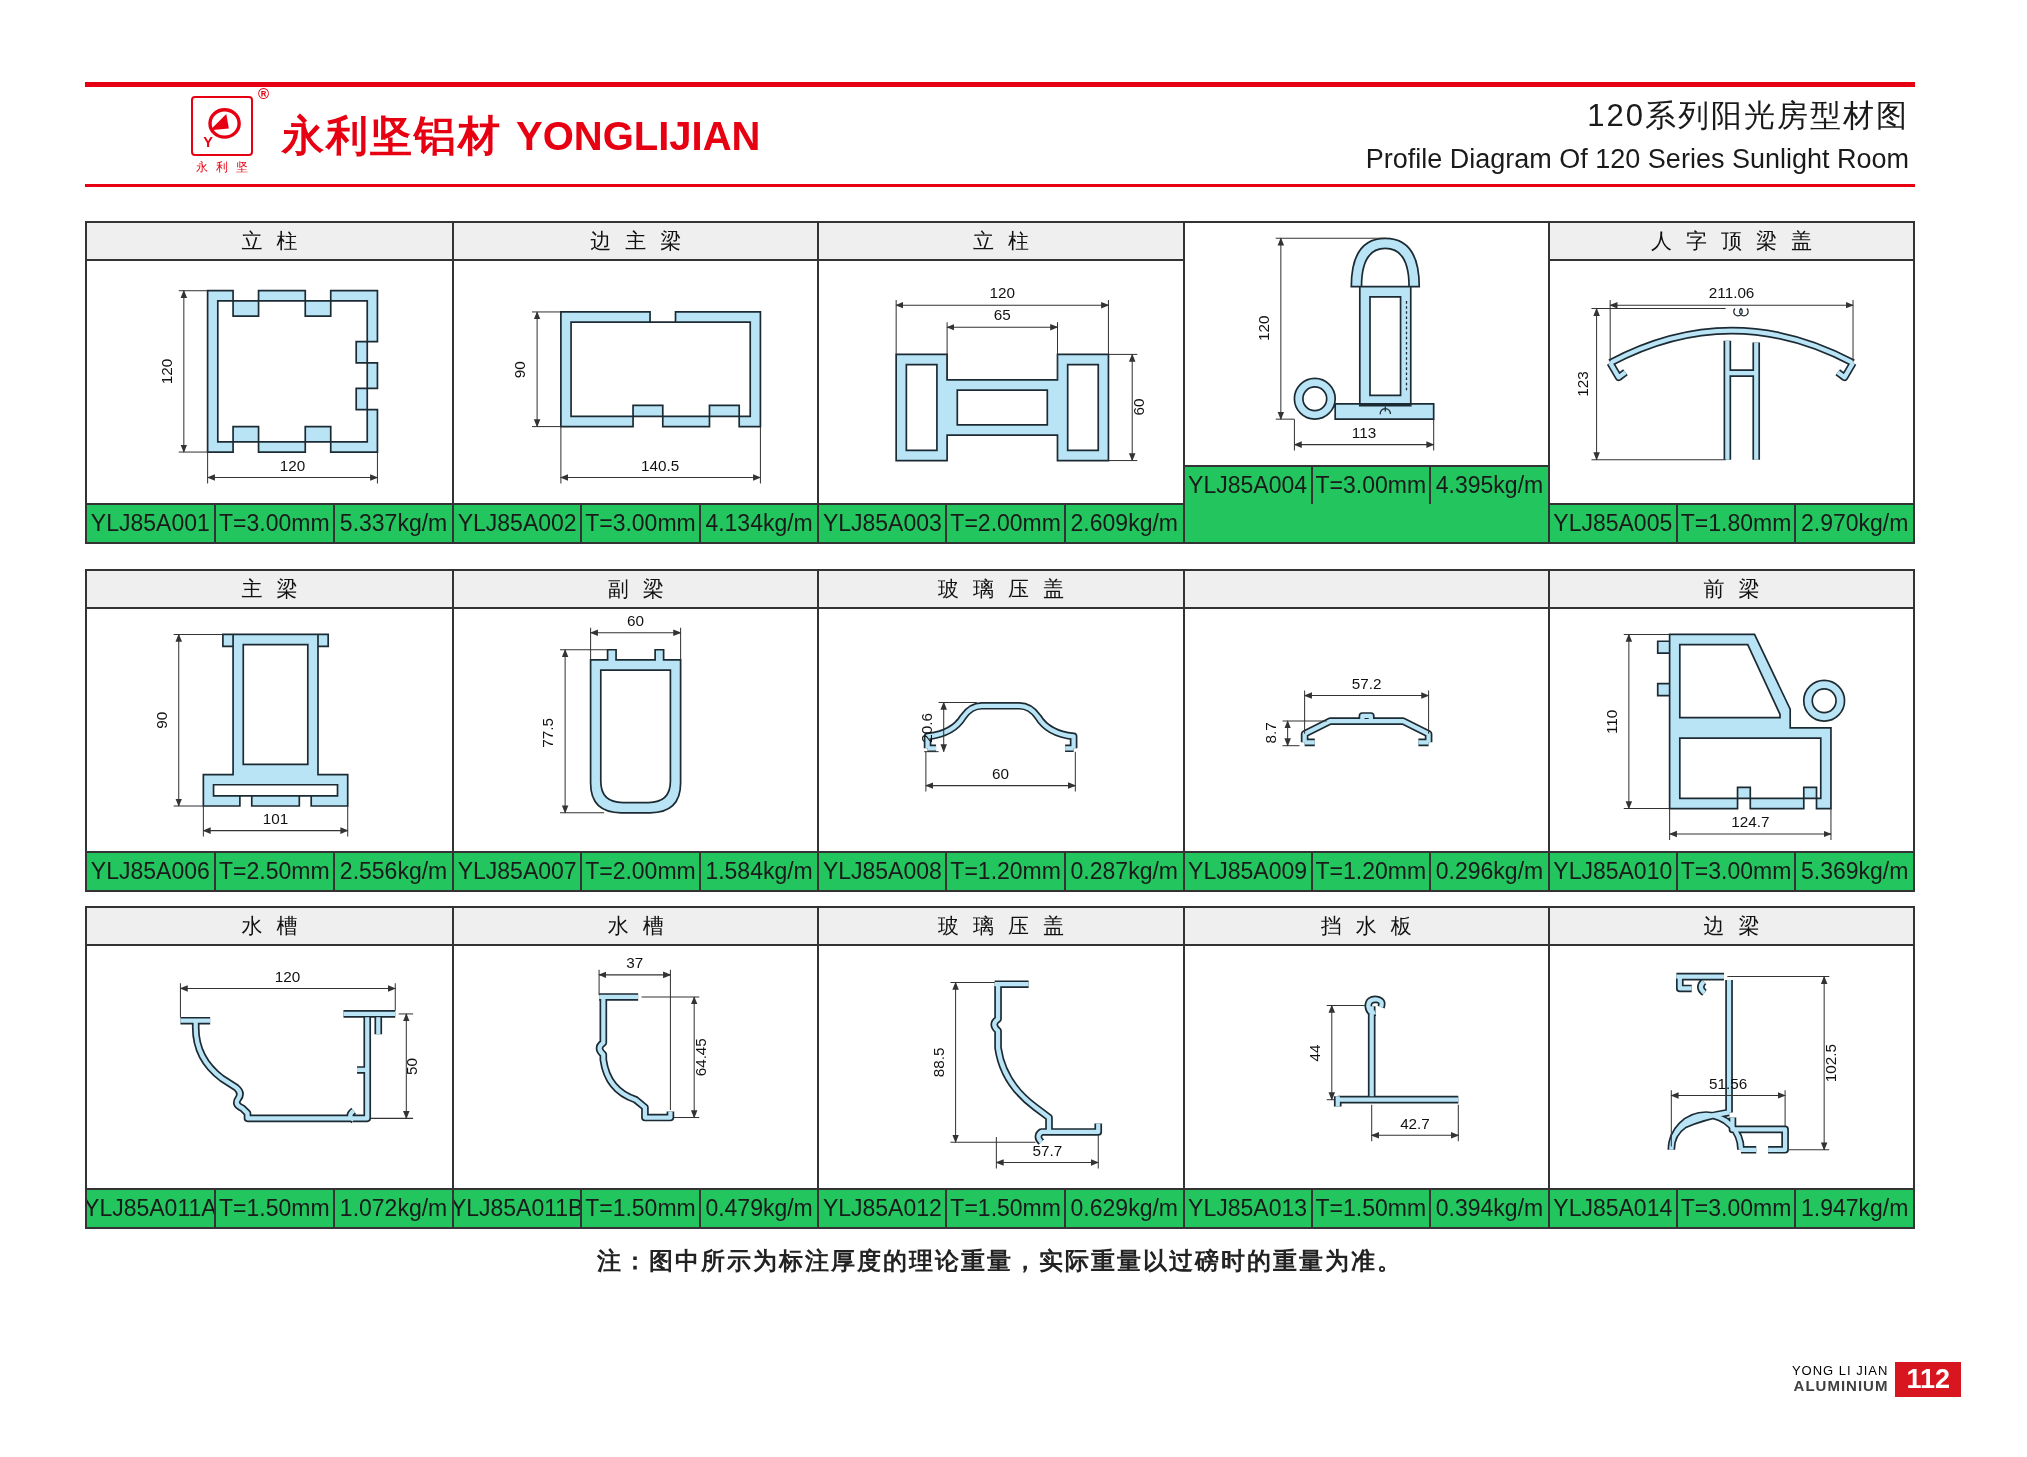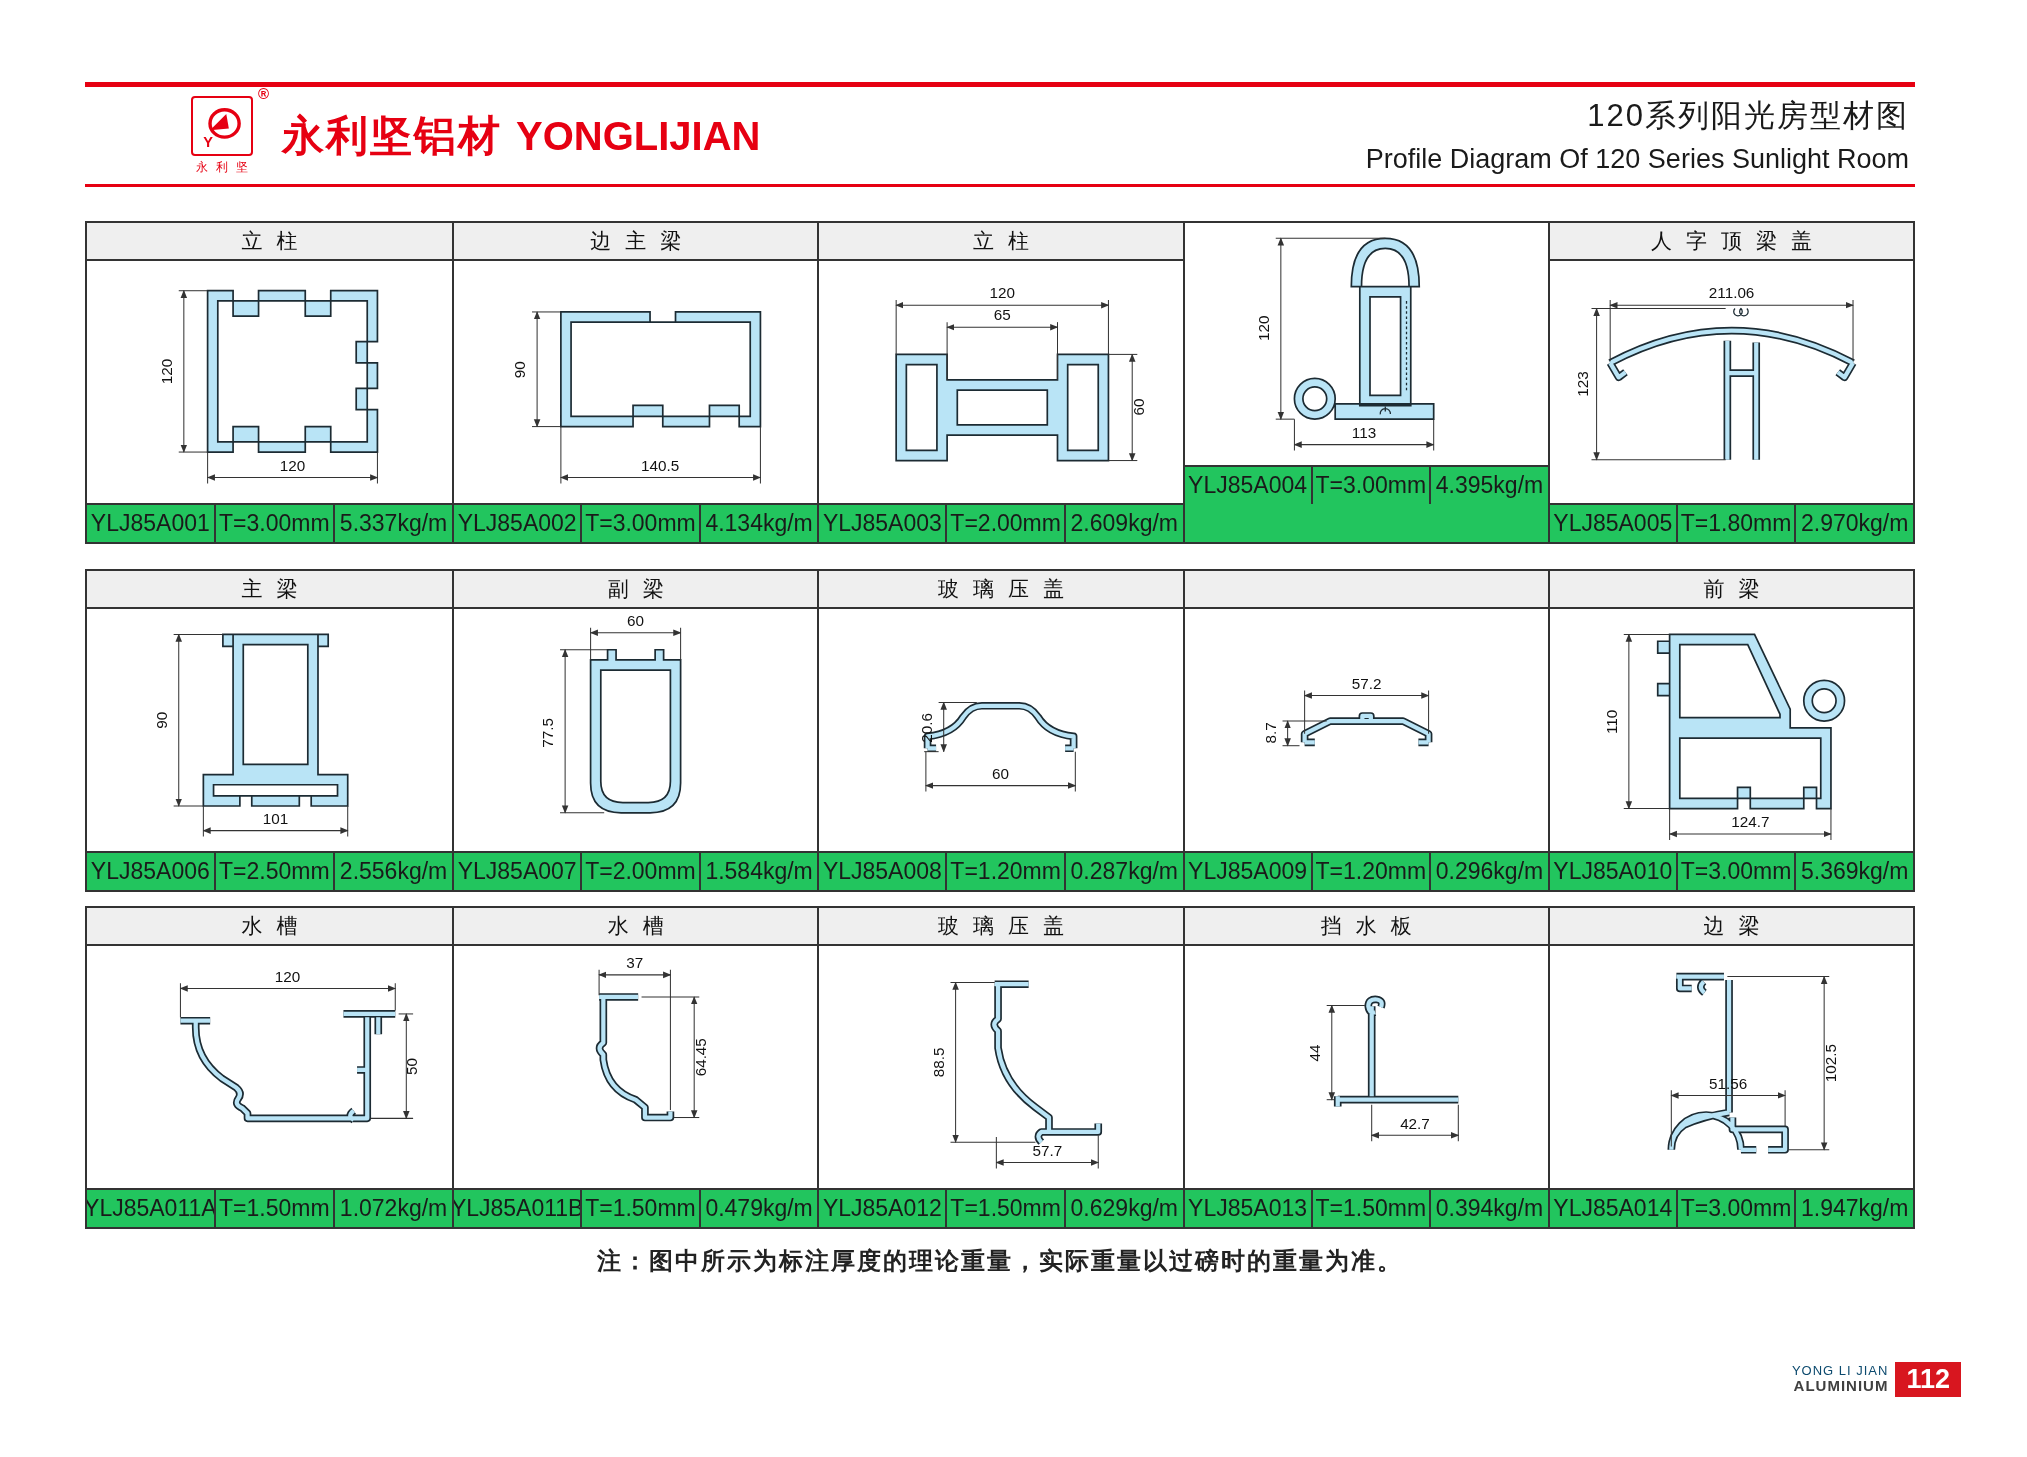--- a/index.html
+++ b/index.html
@@ -57,21 +57,21 @@
   .pi{fill:none;stroke:#b9e4f6;stroke-width:5;stroke-linejoin:round;stroke-linecap:butt;}
   .thin{fill:none;stroke:#1c2b33;stroke-width:1.5;}
   .dash{stroke-dasharray:3,3;}
   .xl,.dl{stroke:#333;stroke-width:1.2;fill:none;}
   .dt{font-family:"Liberation Sans",sans-serif;font-size:18px;fill:#111;text-anchor:middle;}
 
   
   .note{text-align:center;font-size:24px;font-weight:bold;margin-top:16px;letter-spacing:2px;color:#222;}
   .pagemark{position:absolute;right:66px;top:1362px;display:flex;align-items:center;gap:7px;}
   .pm-text{text-align:right;line-height:1.12;}
-  .pm-1{color:#0c4a6e;font-size:13px;letter-spacing:1px;}
+  .pm-1{color:#000000;font-size:13px;letter-spacing:1px;}
   .pm-2{color:#404040;font-size:15px;font-weight:bold;letter-spacing:1px;}
   .pm-page{background:#d8161f;color:#fff;font-weight:bold;font-size:27px;padding:2px 11px;}
 </style>
 </head>
 <body>
 
 <svg width="0" height="0" style="position:absolute">
   <defs>
     <marker id="arw" viewBox="0 0 10 10" refX="9" refY="5" markerWidth="8" markerHeight="8" orient="auto-start-reverse">
       <path d="M0,1 L10,5 L0,9 Z" fill="#333"></path>

